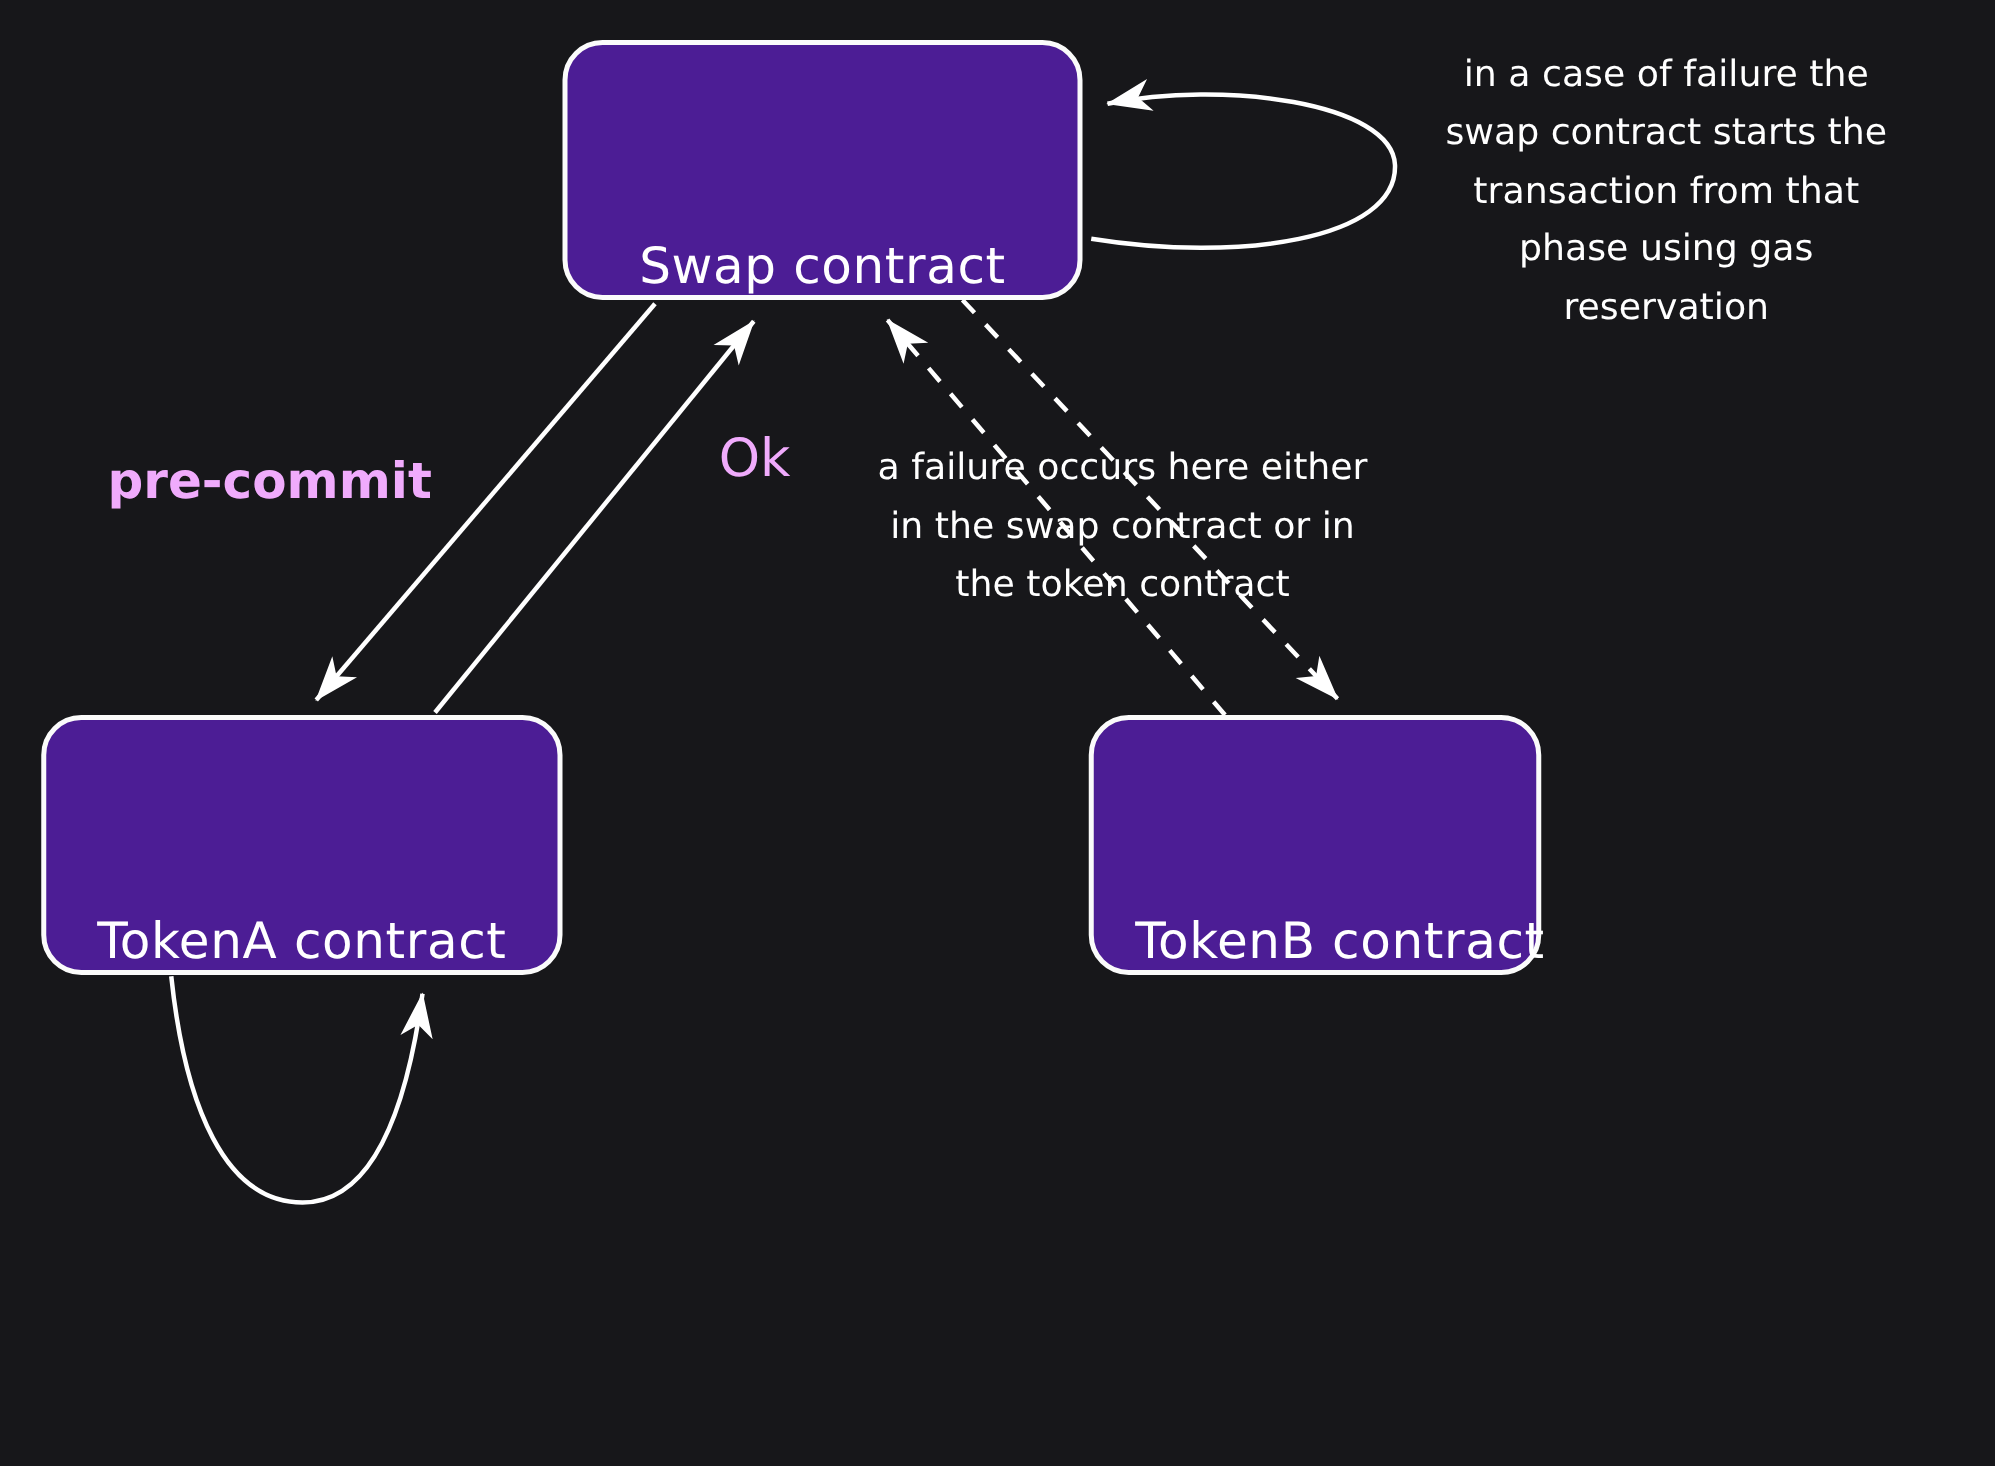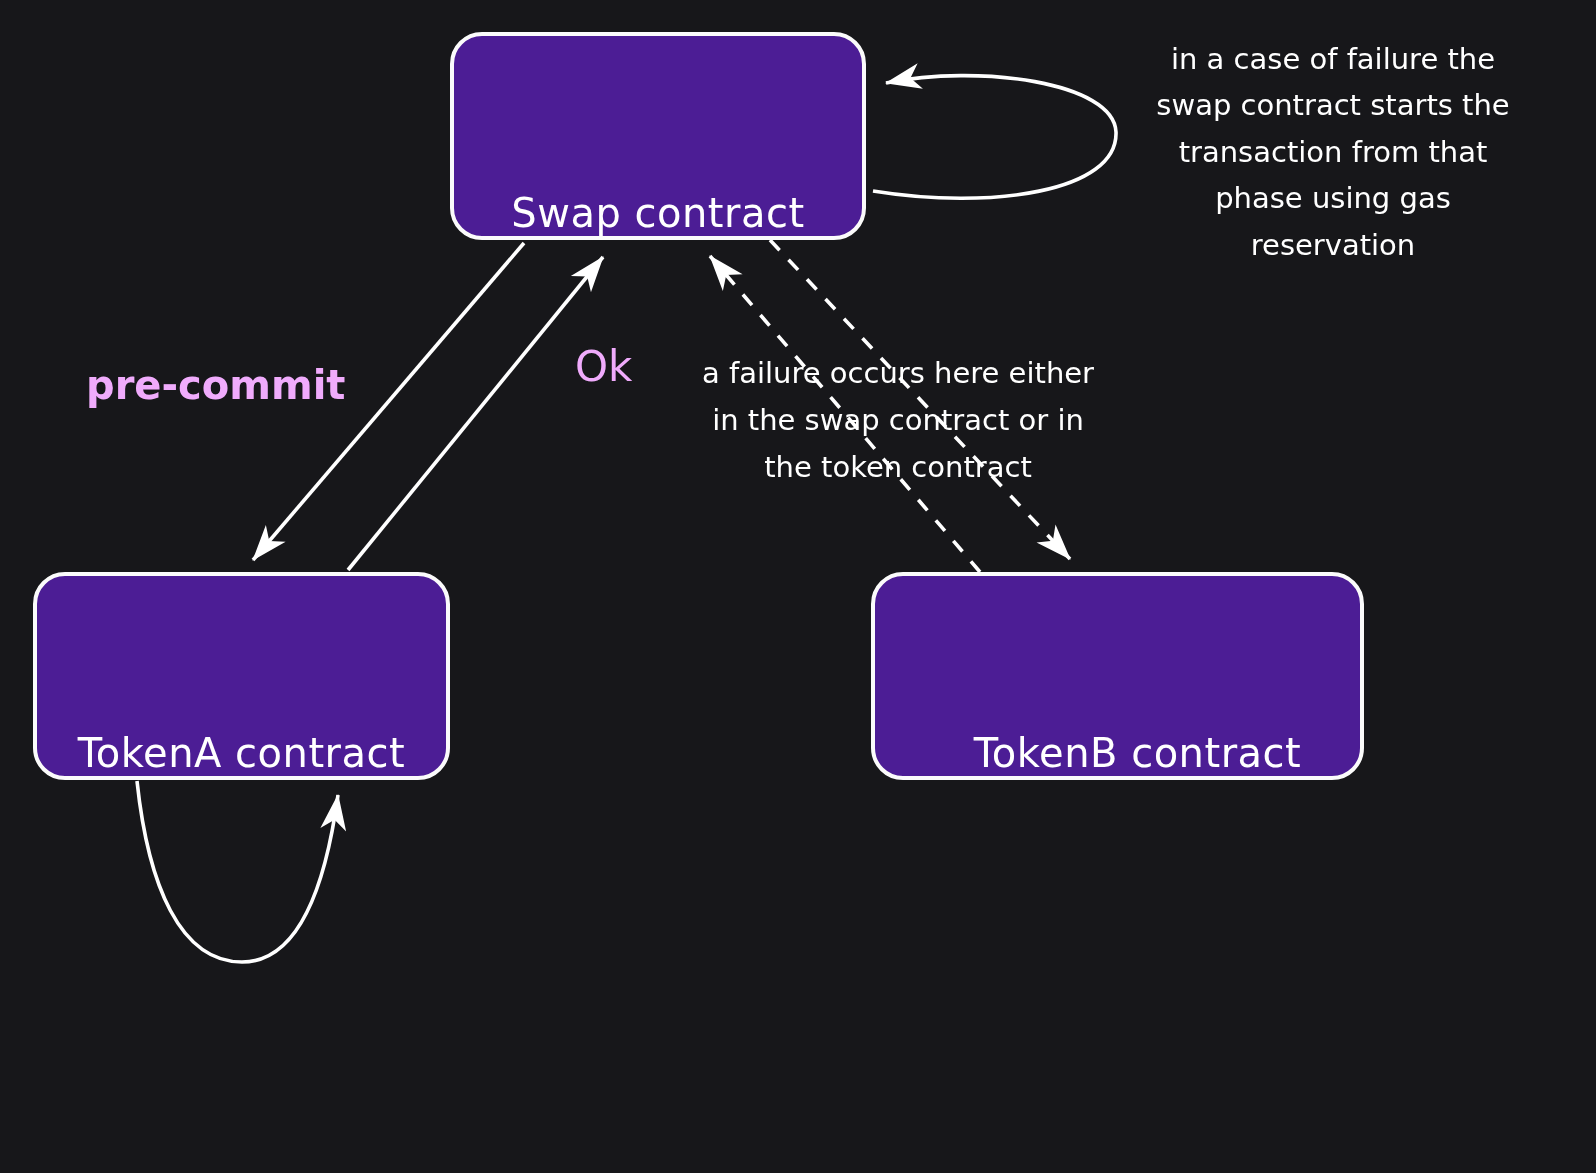--- a/index.html
+++ b/index.html
@@ -36,21 +36,21 @@
   }
   .node .node-label {
     color: #ffffff;
     font-size: 40px;
     font-weight: 400;
     letter-spacing: 0.5px;
     white-space: nowrap;
   }
   .node-swap   { left: 450px; top: 32px;  width: 416px; height: 208px; }
   .node-tokena { left: 33px;  top: 572px; width: 417px; height: 208px; }
-  .node-tokenb { left: 871px; top: 572px; width: 493px; height: 208px; padding-left: 40px; }
+  .node-tokenb { left: 871px; top: 572px; width: 362px; height: 208px; padding-left: 40px; }
 
   .edge-label {
     position: absolute;
     color: #f0abfc;
     z-index: 3;
     white-space: nowrap;
   }
   .label-pre-commit {
     left: 86px; top: 362px;
     font-size: 40px;

